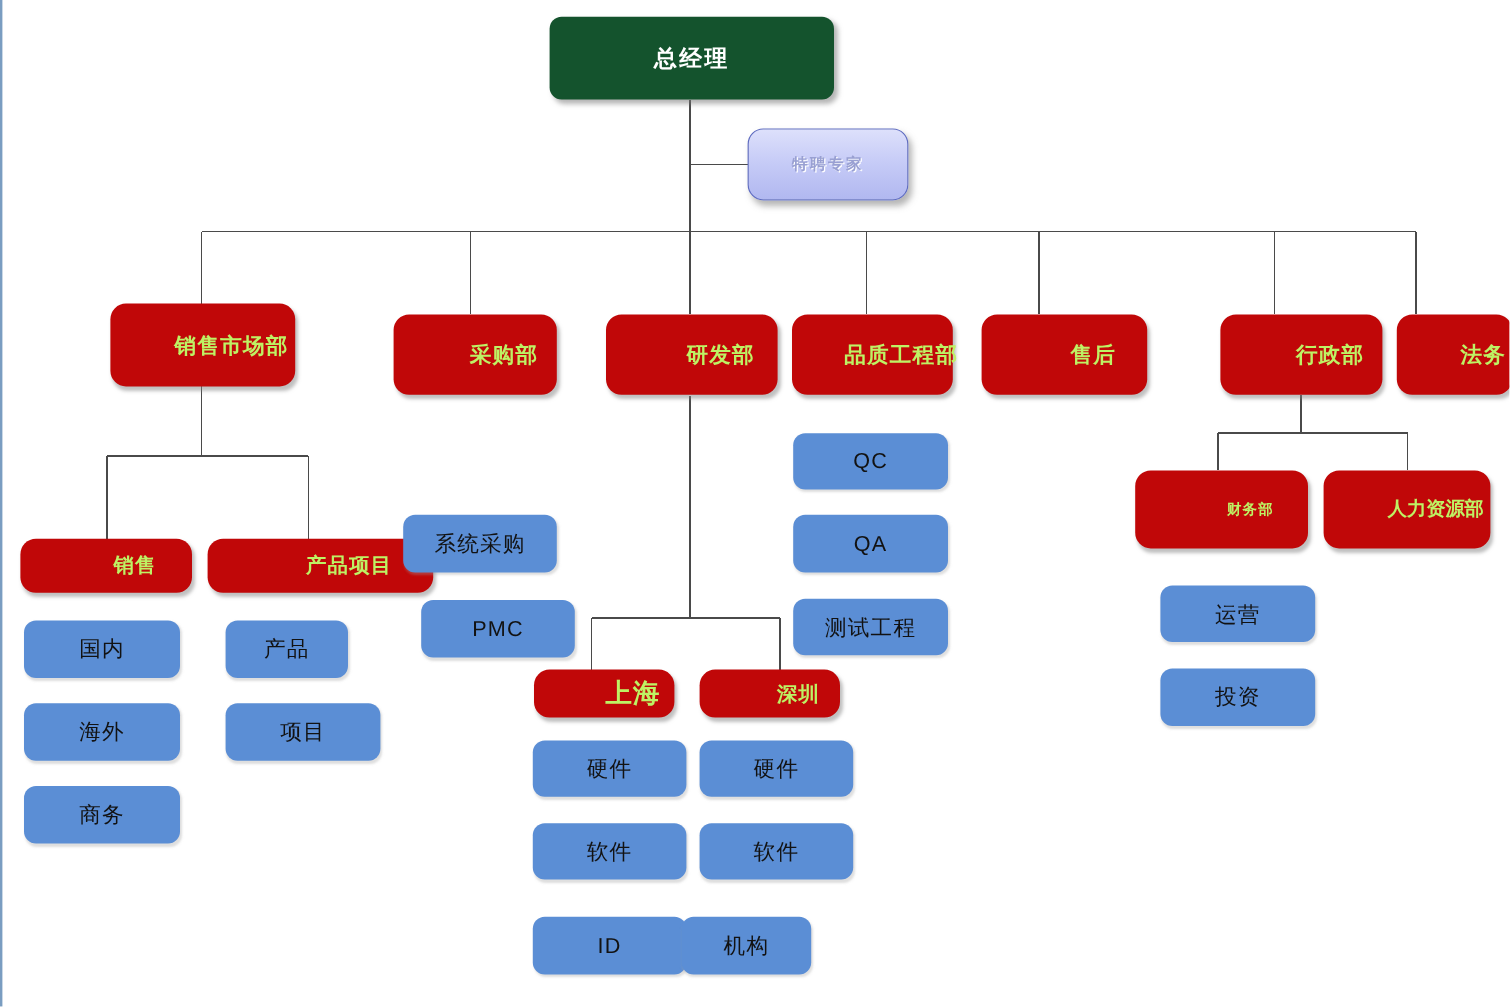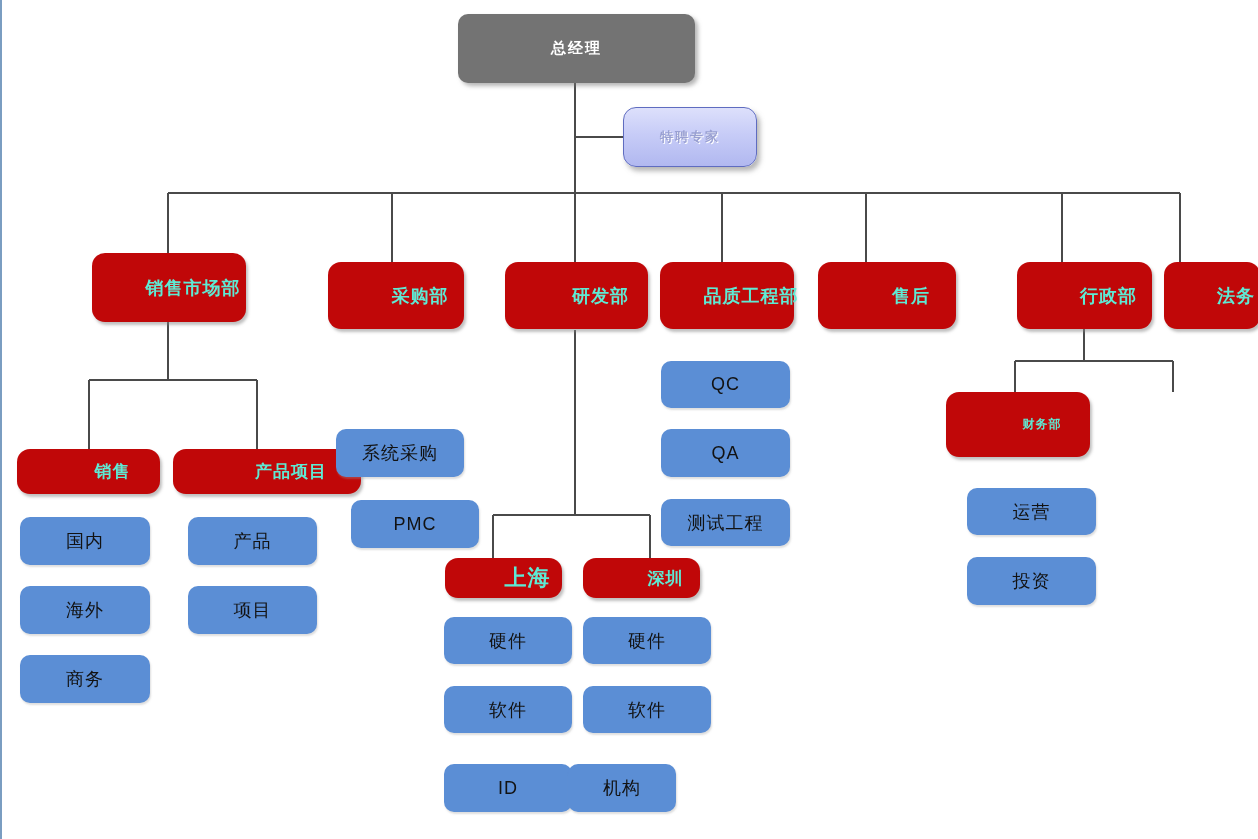--- a/index.html
+++ b/index.html
@@ -9,26 +9,26 @@
   }
   .edge-left{
     position:absolute;left:0;top:0;width:2px;height:839px;background:#7a9dc1;
   }
   .lines{position:absolute;left:0;top:0;}
   .node{
     position:absolute;display:flex;align-items:center;justify-content:center;
     text-align:center;box-sizing:border-box;white-space:nowrap;
   }
   .node.dark{
-    background:#737373;color:#ffffff;border-radius:10px;
-    font-family:"Liberation Serif",serif;font-weight:bold;font-size:15px;letter-spacing:2px;
+    background:#14532d;color:#ffffff;border-radius:10px;
+    font-family:"Liberation Serif",serif;font-weight:bold;font-size:19px;letter-spacing:2px;
     box-shadow:3px 3px 4px rgba(120,120,120,.55);
   }
   .node.red{
-    background:#c00708;color:#5eead4;border-radius:13px;
+    background:#c00708;color:#bef264;border-radius:13px;
     font-family:"Liberation Serif",serif;font-weight:bold;font-size:18px;letter-spacing:1px;
     box-shadow:2px 3px 3px rgba(130,130,130,.5);
     padding-left:48px;
   }
   .node.blue{
     background:#5b8ed5;color:#121212;border-radius:10px;
     font-family:"Liberation Sans",sans-serif;font-weight:normal;font-size:18px;letter-spacing:1px;
     box-shadow:1px 2px 2px rgba(160,160,160,.35);
   }
   .node.advisor{
@@ -91,21 +91,21 @@
   <div class="node red" style="left:1017px;top:262px;width:135px;height:67px">行政部</div>
   <div class="node red" style="left:1164px;top:262px;width:96px;height:67px">法务</div>
 
   <div class="node red" style="left:17px;top:449px;width:143px;height:45px;font-size:17px">销售</div>
   <div class="node red" style="left:173px;top:449px;width:188px;height:45px;font-size:17px">产品项目</div>
 
   <div class="node blue" style="left:20px;top:517px;width:130px;height:48px">国内</div>
   <div class="node blue" style="left:20px;top:586px;width:130px;height:48px">海外</div>
   <div class="node blue" style="left:20px;top:655px;width:130px;height:48px">商务</div>
 
-  <div class="node blue" style="left:188px;top:517px;width:129px;height:48px">产品</div>
+  <div class="node blue" style="left:188px;top:517px;width:102px;height:48px">产品</div>
   <div class="node blue" style="left:188px;top:586px;width:129px;height:48px">项目</div>
 
   <div class="node blue" style="left:336px;top:429px;width:128px;height:48px">系统采购</div>
   <div class="node blue" style="left:351px;top:500px;width:128px;height:48px">PMC</div>
 
   <div class="node blue" style="left:661px;top:361px;width:129px;height:47px">QC</div>
   <div class="node blue" style="left:661px;top:429px;width:129px;height:48px">QA</div>
   <div class="node blue" style="left:661px;top:499px;width:129px;height:47px">测试工程</div>
 
   <div class="node red" style="left:445px;top:558px;width:117px;height:40px;font-size:22px">上海</div>
@@ -113,17 +113,18 @@
 
   <div class="node blue" style="left:444px;top:617px;width:128px;height:47px">硬件</div>
   <div class="node blue" style="left:444px;top:686px;width:128px;height:47px">软件</div>
   <div class="node blue" style="left:444px;top:764px;width:128px;height:48px">ID</div>
 
   <div class="node blue" style="left:583px;top:617px;width:128px;height:47px">硬件</div>
   <div class="node blue" style="left:583px;top:686px;width:128px;height:47px">软件</div>
   <div class="node blue" style="left:568px;top:764px;width:108px;height:48px">机构</div>
 
   <div class="node red" style="left:946px;top:392px;width:144px;height:65px;font-size:12px">财务部</div>
+  <div class="node red" style="left:1103px;top:392px;width:139px;height:65px;font-size:16px;letter-spacing:0">人力资源部</div>
 
   <div class="node blue" style="left:967px;top:488px;width:129px;height:47px">运营</div>
   <div class="node blue" style="left:967px;top:557px;width:129px;height:48px">投资</div>
 
 </div>
 
 </body></html>

